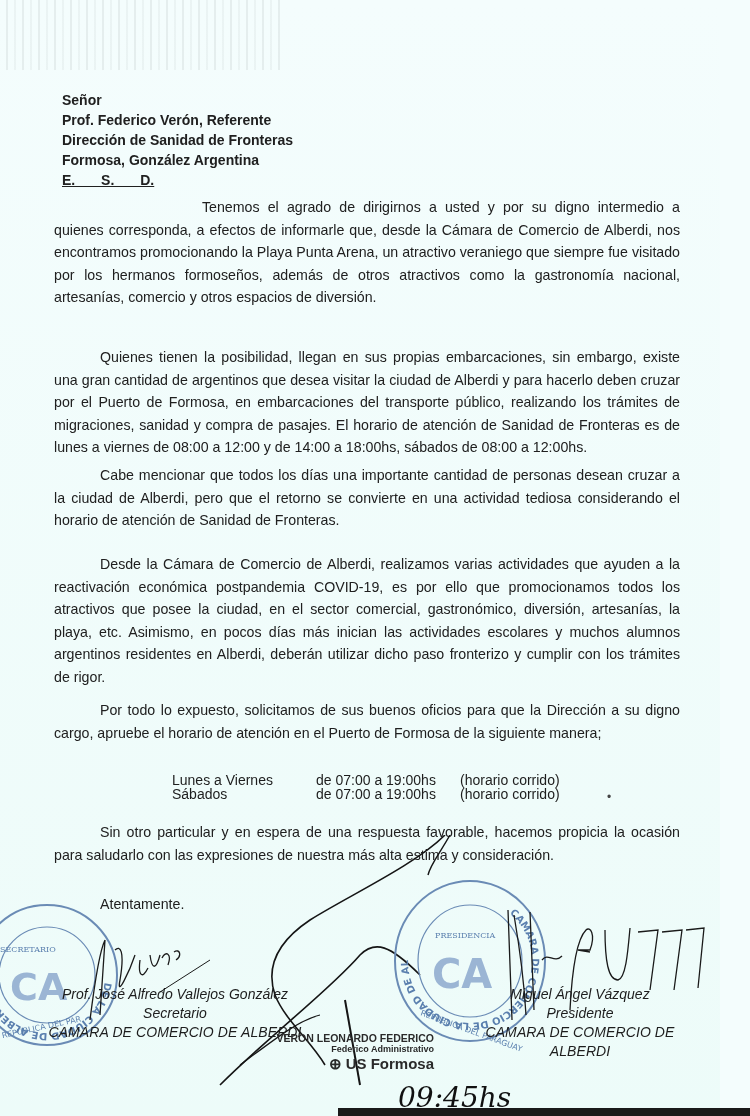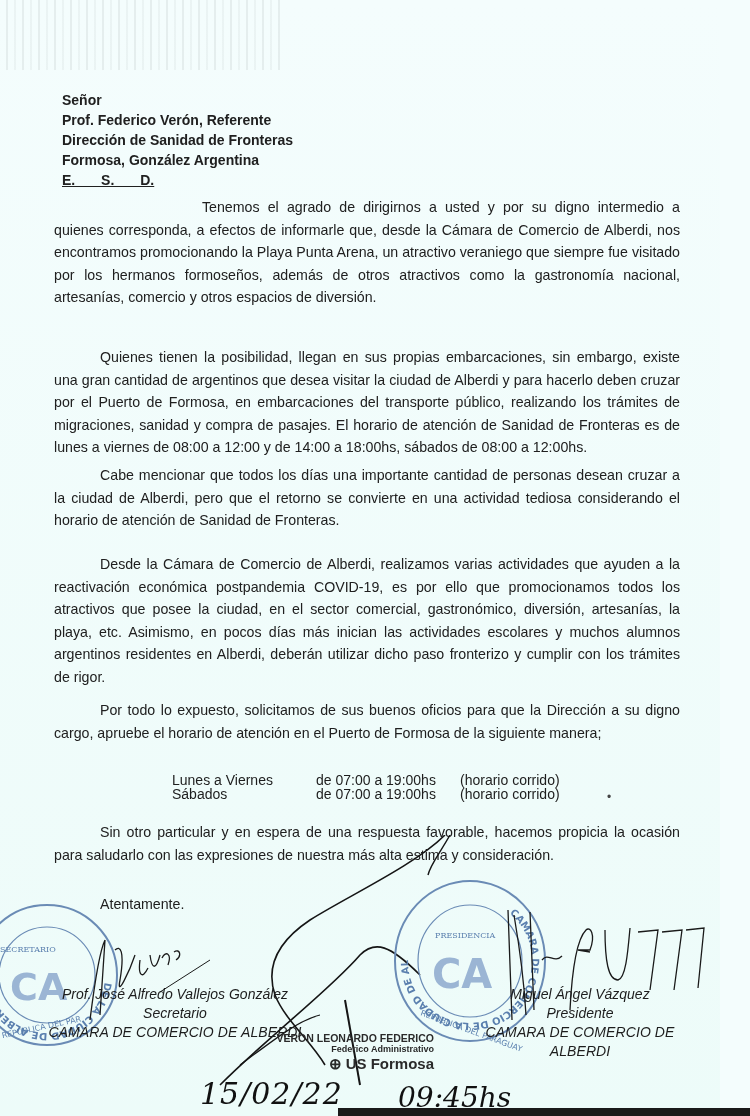--- a/index.html
+++ b/index.html
@@ -167,17 +167,16 @@
 
   <div class="verif">
     <div>VERON LEONARDO FEDERICO</div>
     <div class="sub">Federico Administrativo</div>
     <div class="us" style="margin-top:3px;">
       <span>⊕</span>
       <span>US Formosa</span>
     </div>
   </div>
 
-  <div class="handwriting">15/02/22</div>
   <div class="hand-time" style="left:398px; top:1081px;">09:45hs</div>
 
   <div class="bottom-bar"></div>
 </div>
 
 </body></html>

